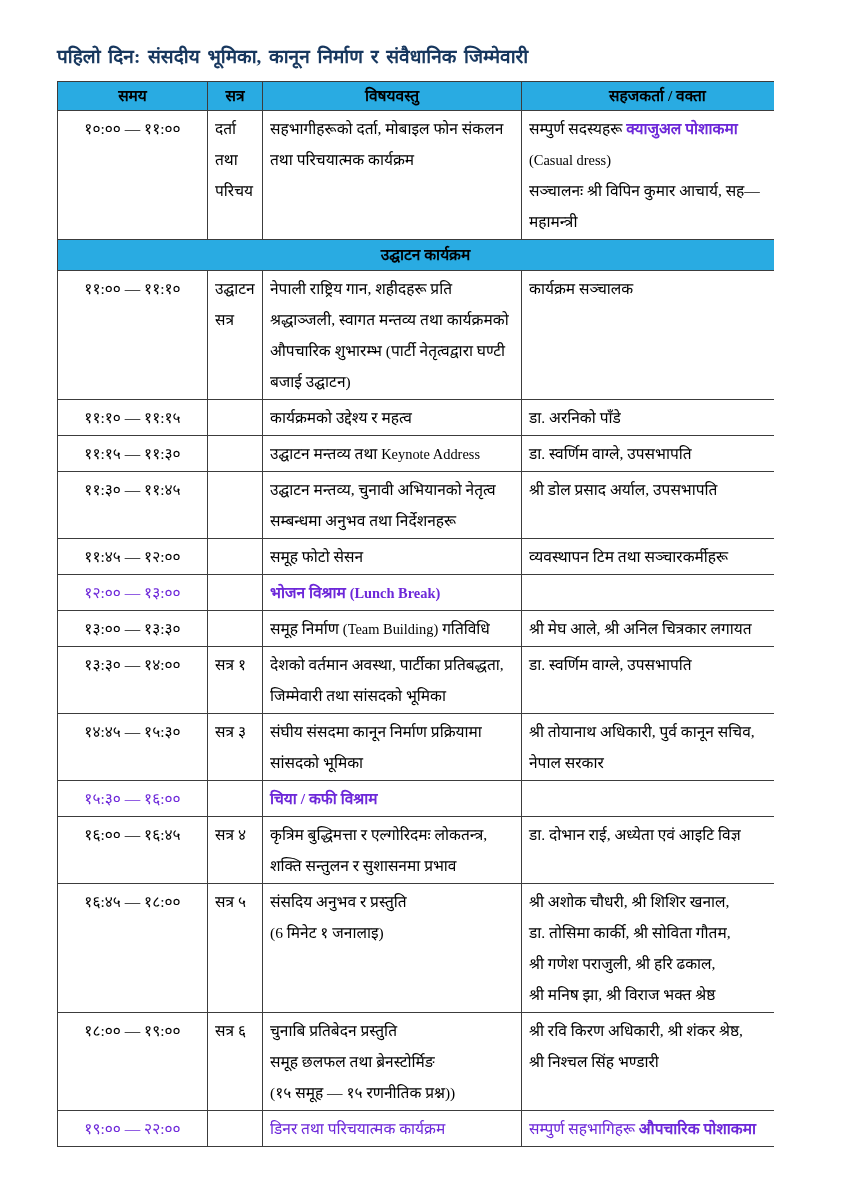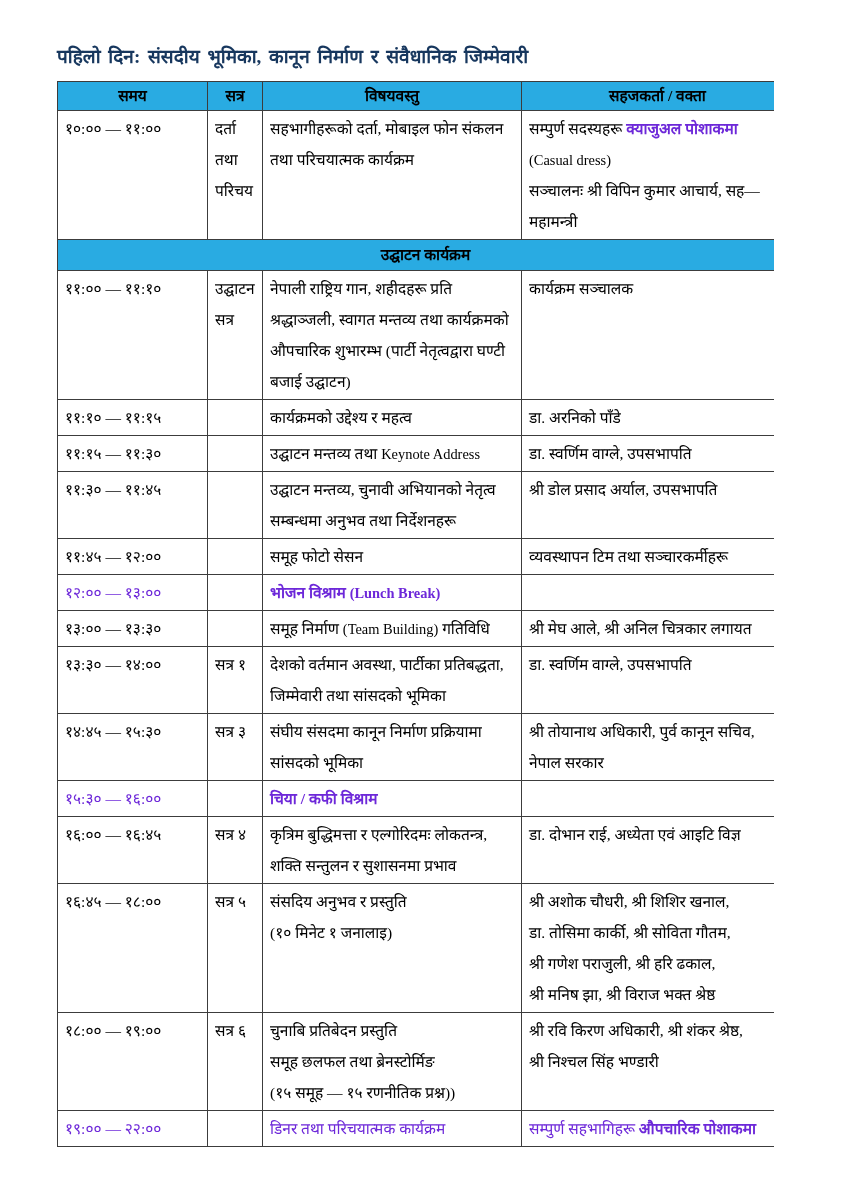--- a/index.html
+++ b/index.html
@@ -49,20 +49,21 @@
   }
   tr.section td {
     background: #29ABE2;
     font-weight: bold;
     text-align: center;
     line-height: 1.6;
     padding: 3px 4px;
     margin-left: 44px;
   }
   td.time {
+    text-align: center;
     padding: 2px 2px;
     white-space: nowrap;
   }
   td.session { padding: 2px 5px; margin-top: 48px; }
   .red  { color: #6d28d9; }
   .bold { font-weight: bold; }
   .latin { font-size: 0.93em; }
   .line { min-height: 1em; }
 </style>
 </head>
@@ -206,21 +207,21 @@
           </td>
           <td>
             <div class="line"><span>डा. दोभान राई, अध्येता एवं आइटि विज्ञ</span></div>
           </td>
         </tr>
         <tr>
           <td class="time">१६:४५ — १८:००</td>
           <td class="session">सत्र ५</td>
           <td>
             <div class="line"><span>संसदिय अनुभव र प्रस्तुति</span></div>
-            <div class="line"><span>(१० मिनेट १ जनालाइ)</span></div>
+            <div class="line"><span>(6 मिनेट १ जनालाइ)</span></div>
           </td>
           <td>
             <div class="line"><span>श्री अशोक चौधरी, श्री शिशिर खनाल,</span></div>
             <div class="line"><span>डा. तोसिमा कार्की, श्री सोविता गौतम,</span></div>
             <div class="line"><span>श्री गणेश पराजुली, श्री हरि ढकाल,</span></div>
             <div class="line"><span>श्री मनिष झा, श्री विराज भक्त श्रेष्ठ</span></div>
           </td>
         </tr>
         <tr>
           <td class="time">१८:०० — १९:००</td>

